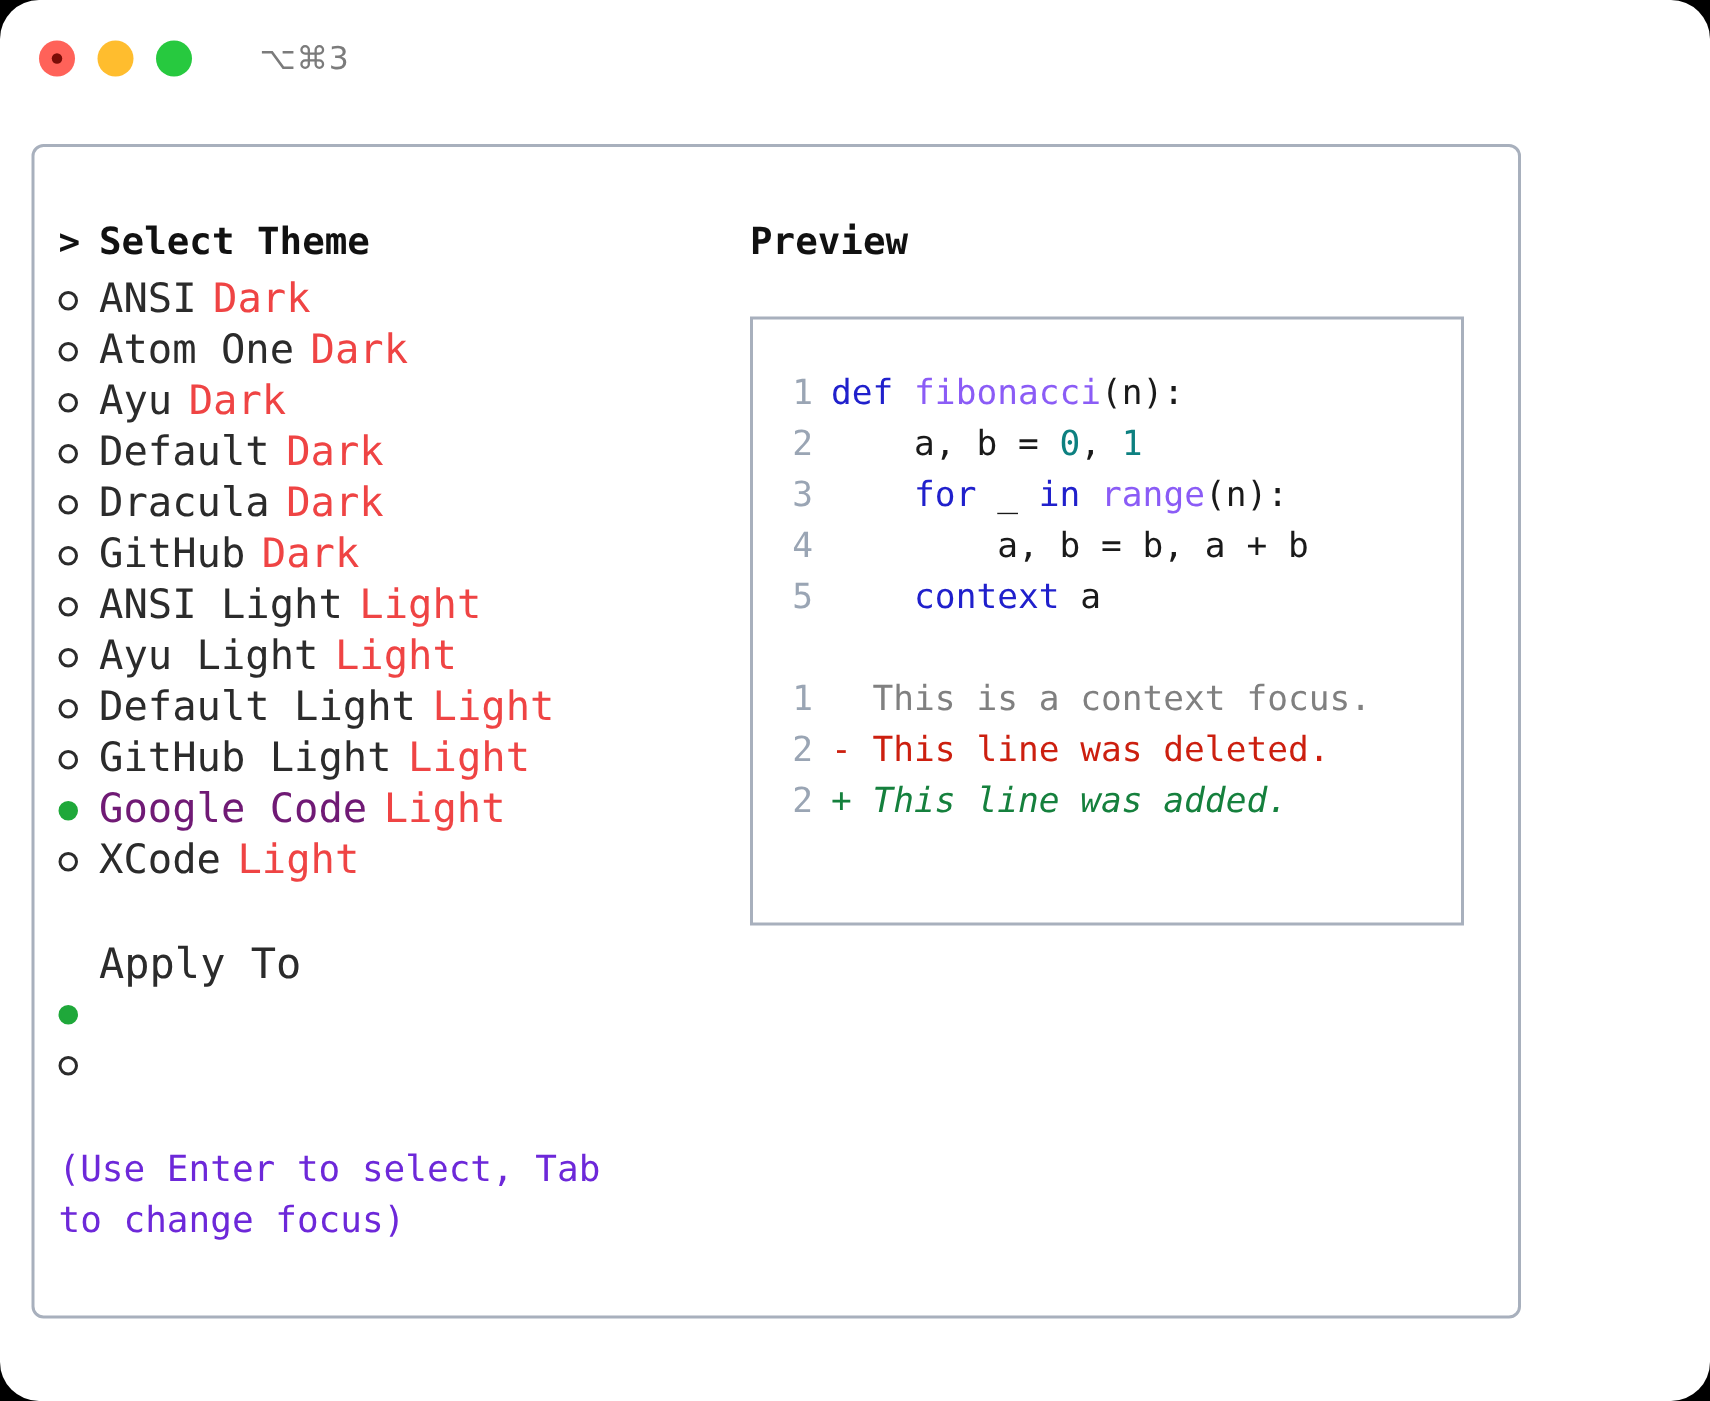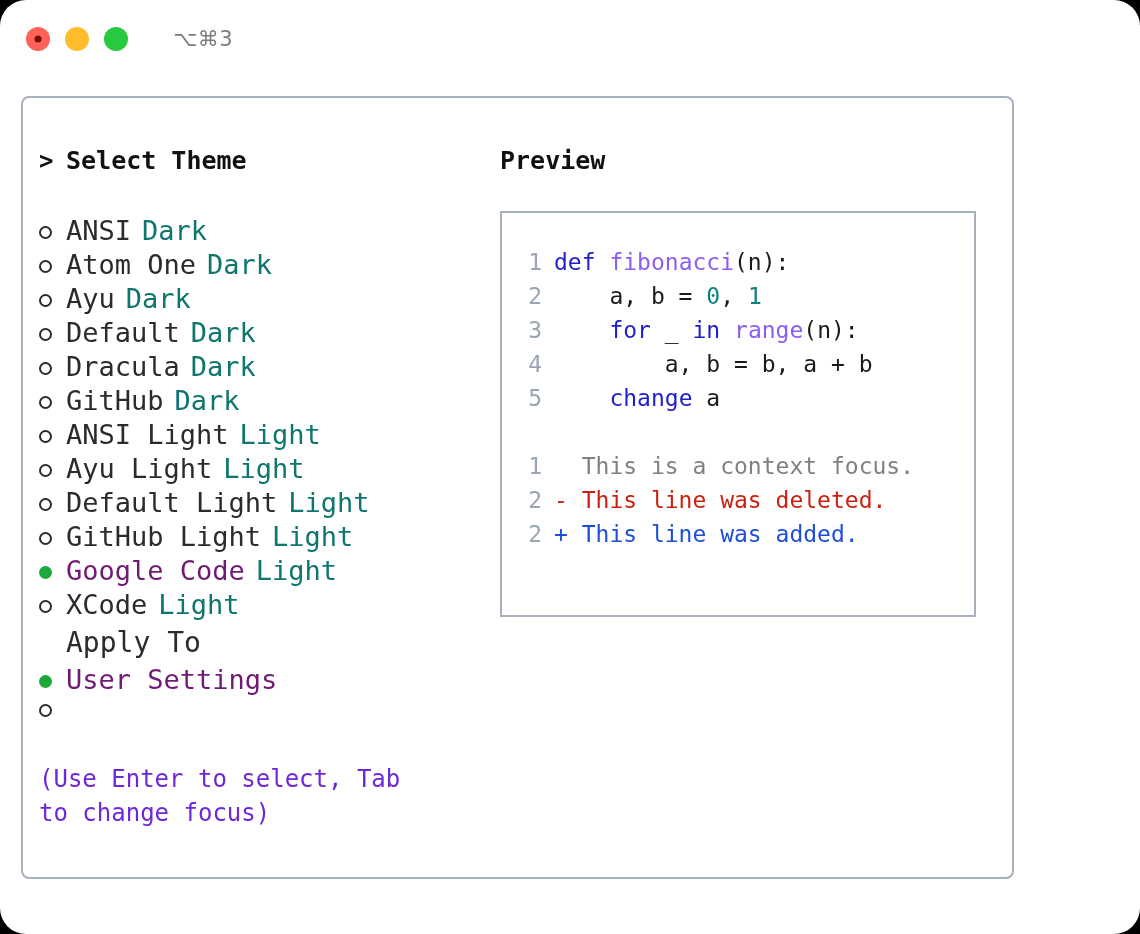--- a/index.html
+++ b/index.html
@@ -132,21 +132,21 @@
   .header-row {
     font-weight: bold;
     color: #111111;
     height: 38px;
     font-size: 25px;
   }
   .header-row .marker { font-weight: bold; color:#111111; }
 
   .label       { color: #2b2b2b; }
   .label.sel   { color: #701a75; }
-  .variant     { color: #0f766e; margin-left: 11px; margin-top: 31px; }
+  .variant     { color: #ef4444; margin-left: 11px; }
   .spacer-md { height: 34px; }
 
   .subheader {
     height: 38px;
     font-size: 28px;
     color: #2b2b2b;
     display: flex;
     align-items: baseline;
   }
 
@@ -197,21 +197,21 @@
   .code-text { white-space: pre; }
 
   .tok-kw   { color: #2020cc; }
   .tok-fn   { color: #8b5cf6; }
   .tok-num  { color: #0d8080; }
   .tok-pl   { color: #1a1a1a; }
 
   .diff-gap { height: 34px; }
   .diff-ctx { color: #808080; }
   .diff-del { color: #cc1f0f; }
-  .diff-add { color: #1d4ed8; }
+  .diff-add { color: #15803d; font-style: italic; }
 </style>
 </head>
 <body>
 
 <div class="window">
 
   <div class="titlebar">
     <div class="dots">
       <span class="dot dot-red"></span>
       <span class="dot dot-yellow"></span>
@@ -296,40 +296,39 @@
         <div class="spacer-md"></div>
 
         <div class="subheader">
           <span class="marker"></span>
           <span>Apply To</span>
         </div>
 
         <div id="apply-list">
             <div class="row">
               <span class="marker bullet-on"><span class="bullet-glyph filled"></span></span>
-              <span class="label sel">User Settings</span>
             </div>
             <div class="row">
               <span class="marker"><span class="bullet-glyph"></span></span>
             </div>
           </div>
 
         <div class="hint">(Use Enter to select, Tab to change focus)</div>
       </div>
 
       <div class="right-col">
         <div class="preview-title">Preview</div>
 
         <div class="preview-box">
           <div id="code-block">
               <div class="code-line"><span class="lineno">1</span><span class="code-text"><span class="tok-kw">def </span><span class="tok-fn">fibonacci</span><span class="tok-pl">(n):</span></span></div>
               <div class="code-line"><span class="lineno">2</span><span class="code-text"><span class="tok-pl">    a, b = </span><span class="tok-num">0</span><span class="tok-pl">, </span><span class="tok-num">1</span></span></div>
               <div class="code-line"><span class="lineno">3</span><span class="code-text"><span class="tok-pl">    </span><span class="tok-kw">for</span><span class="tok-pl"> _ </span><span class="tok-kw">in</span><span class="tok-pl"> </span><span class="tok-fn">range</span><span class="tok-pl">(n):</span></span></div>
               <div class="code-line"><span class="lineno">4</span><span class="code-text"><span class="tok-pl">        a, b = b, a + b</span></span></div>
-              <div class="code-line"><span class="lineno">5</span><span class="code-text"><span class="tok-pl">    </span><span class="tok-kw">change</span><span class="tok-pl"> a</span></span></div>
+              <div class="code-line"><span class="lineno">5</span><span class="code-text"><span class="tok-pl">    </span><span class="tok-kw">context</span><span class="tok-pl"> a</span></span></div>
             </div>
           <div class="diff-gap"></div>
           <div id="diff-block">
               <div class="code-line"><span class="lineno">1</span><span class="code-text diff-ctx">  This is a context focus.</span></div>
               <div class="code-line"><span class="lineno">2</span><span class="code-text diff-del">- This line was deleted.</span></div>
               <div class="code-line"><span class="lineno">2</span><span class="code-text diff-add">+ This line was added.</span></div>
             </div>
         </div>
       </div>
 

